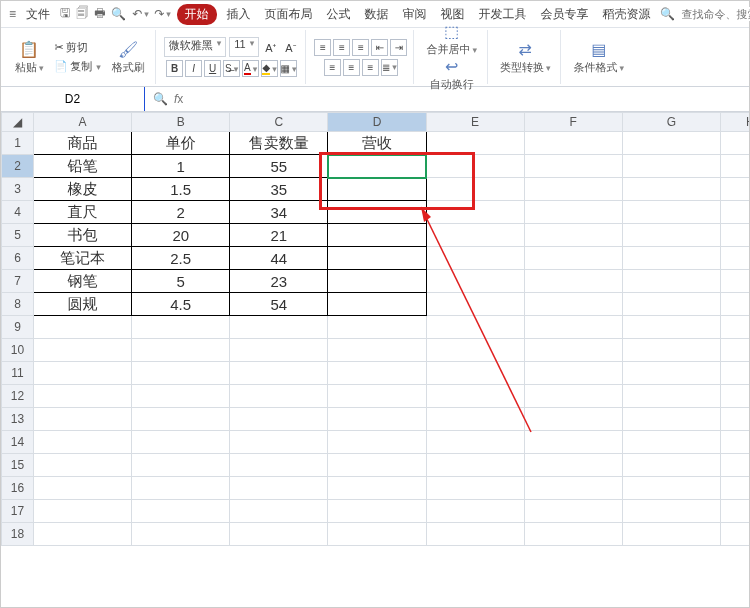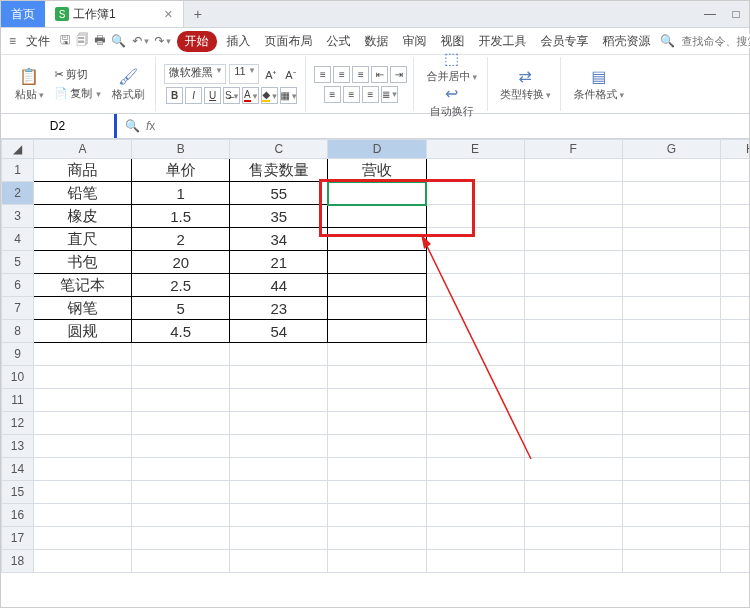--- a/index.html
+++ b/index.html
@@ -29,21 +29,21 @@
   .rrow{display:flex;align-items:center;gap:4px}
   .rbtn{display:flex;align-items:center;gap:2px;padding:1px 3px;white-space:nowrap}
   .rbig{display:flex;flex-direction:column;align-items:center;gap:1px;padding:0 4px}
   .rbig .ic{font-size:16px;color:#5a7fbf}
   .ribbon .sub{font-size:11px;color:#555}
   .fontbox,.sizebox{border:1px solid #cfd5dd;height:18px;padding:0 4px;display:flex;align-items:flex-start;gap:2px;font-size:11px}
   .sq{width:15px;height:15px;border:1px solid #b8c0cc;display:inline-flex;align-items:center;justify-content:center;font-size:10px}
   .dd::after{content:"▾";font-size:9px;color:#888;margin-left:2px}
   
   .fbar{height:24px;display:flex;align-items:center;border-bottom:1px solid #d0d5dc}
-  .namebox{width:116px;border-right:3px solid #1d4ed8;height:100%;display:flex;align-items:center;padding:0 6px;box-sizing:border-box;justify-content:center}
+  .namebox{width:144px;border-right:1px solid #1d4ed8;height:100%;display:flex;align-items:center;padding:0 6px;box-sizing:border-box;justify-content:center}
   .namebox input{border:none;outline:none;width:100%;font-size:12px;text-align:center}
   .fxarea{display:flex;align-items:center;gap:6px;padding:0 8px;color:#777}
   
   .gridwrap{flex:1;overflow:hidden;position:relative}
   table.sheet{border-collapse:collapse;table-layout:fixed;width:780px}
   .sheet th,.sheet td{border:1px solid #d8dde3;height:23px;box-sizing:border-box;padding:0;position:relative}
   .sheet thead th{background:#eef1f6;color:#555;font-weight:normal;font-size:12px;height:19px}
   .sheet thead th.selcol{background:#b7cfe8}
   .sheet th.rowhdr{background:#eef1f6;color:#555;font-weight:normal;font-size:12px;width:32px;text-align:center}
   .sheet th.rowhdr.selrow{background:#b7cfe8}
@@ -55,38 +55,20 @@
   
   .annot{position:absolute;pointer-events:none;top:0;left:0;width:100%;height:100%}
   .redbox{position:absolute;border:3px solid #e02020}
   .arrow{position:absolute}
 </style>
 </head>
 <body>
 
 <div class="app">
 
-  <div class="tabstrip">
-    <div class="tab home">
-        <span>首页</span>
-      </div>
-    <div class="tab doc">
-      <span class="badge">S</span>
-      <span>工作簿1</span>
-      <span style="width:40px"></span>
-      <span class="close">✕</span>
-    </div>
-    <div class="newtab">
-        <span>+</span>
-      </div>
-    <div class="winbtns">
-      <div class="winbtn">—</div>
-      <div class="winbtn">□</div>
-    </div>
-  </div>
 
   <div class="menurow">
     <span class="icon">≡</span>
     <span class="mi">文件</span>
     <span class="icon">🖫</span>
     <span class="icon">🗐</span>
     <span class="icon">🖶</span>
     <span class="icon">🔍</span>
     <span class="icon dd">↶</span>
     <span class="icon dd">↷</span>

